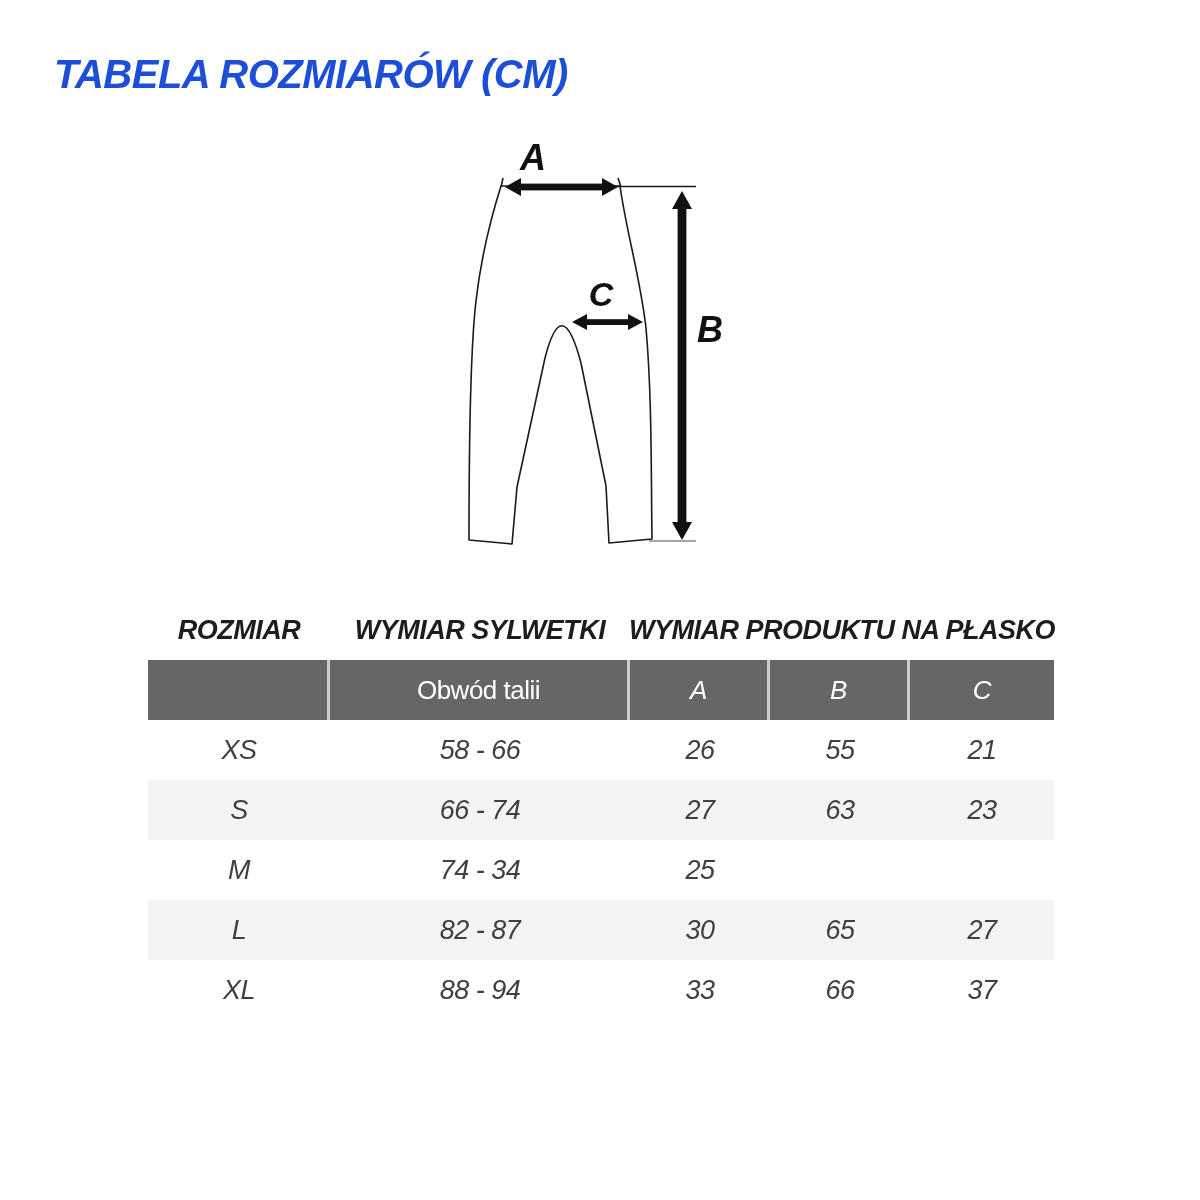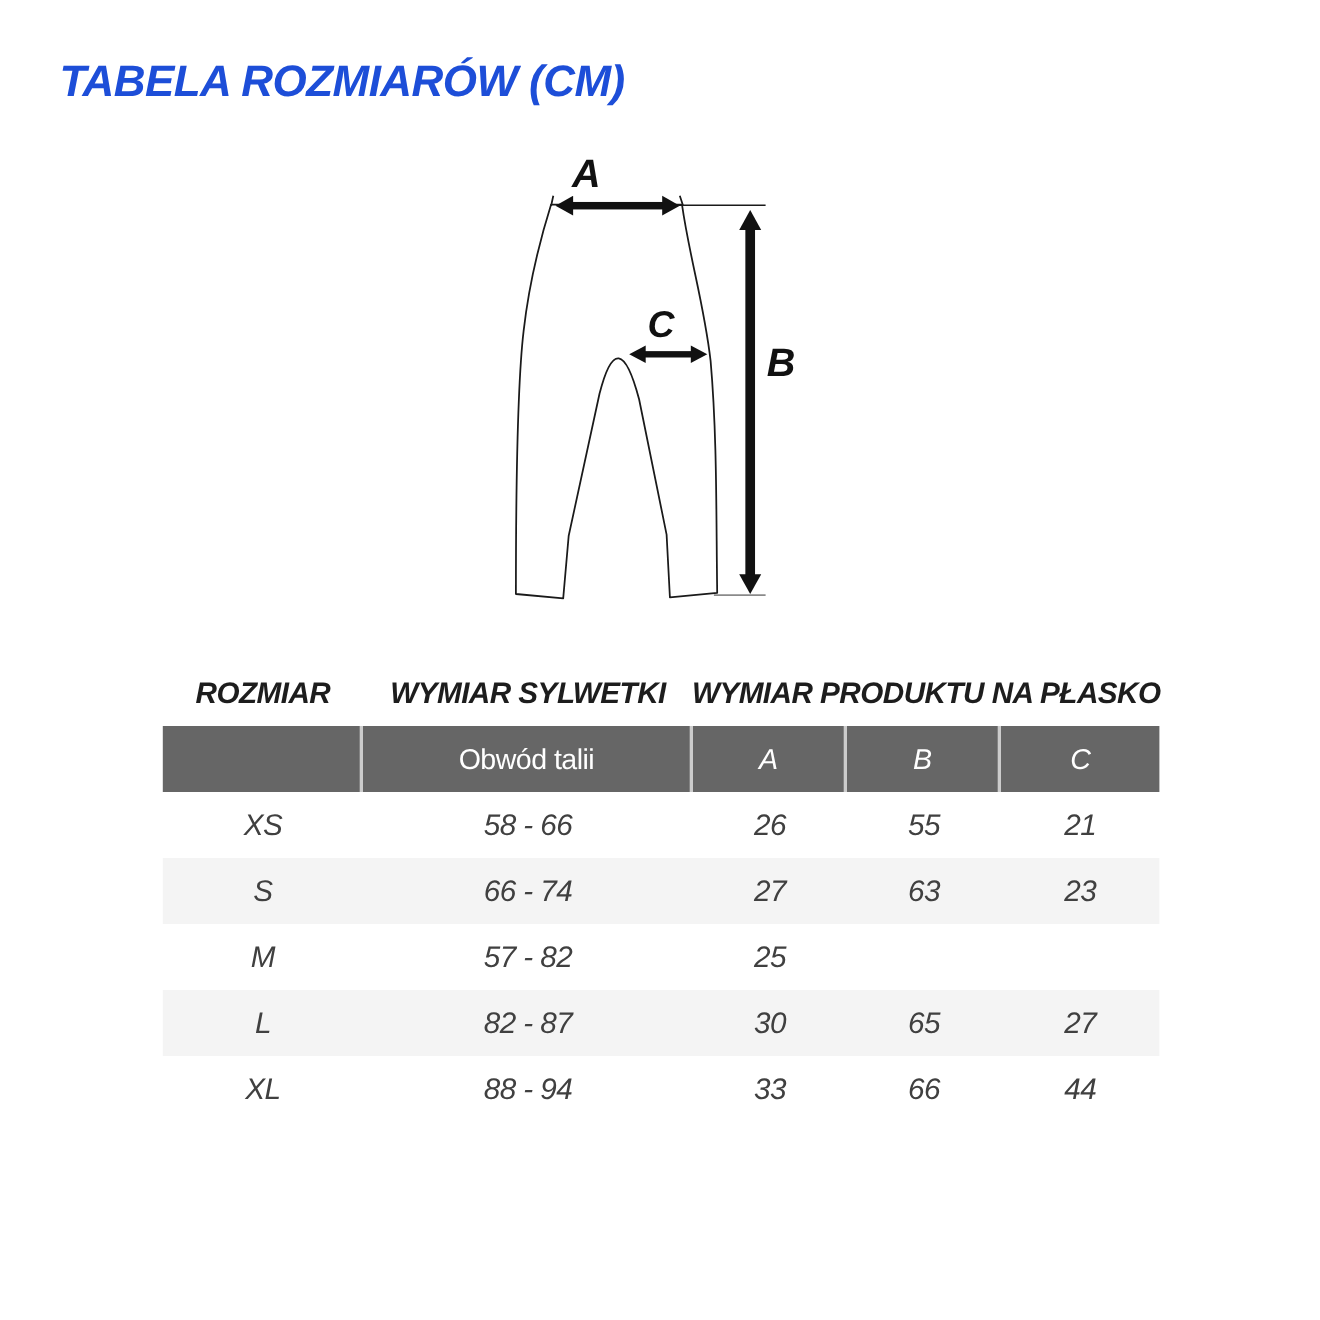--- a/index.html
+++ b/index.html
@@ -154,32 +154,32 @@
   <div class="trow body alt">
     <div class="cell">S</div>
     <div class="cell">66 - 74</div>
     <div class="cell">27</div>
     <div class="cell">63</div>
     <div class="cell">23</div>
   </div>
 
   <div class="trow body">
     <div class="cell">M</div>
-    <div class="cell">57 - 82</div>
+    <div class="cell">74 - 34</div>
     <div class="cell">25</div>
   </div>
 
   <div class="trow body alt">
     <div class="cell">L</div>
     <div class="cell">82 - 87</div>
     <div class="cell">30</div>
     <div class="cell">65</div>
     <div class="cell">27</div>
   </div>
 
   <div class="trow body">
     <div class="cell">XL</div>
     <div class="cell">88 - 94</div>
     <div class="cell">33</div>
     <div class="cell">66</div>
-    <div class="cell">44</div>
+    <div class="cell">37</div>
   </div>
 </div>
 
 </body></html>

